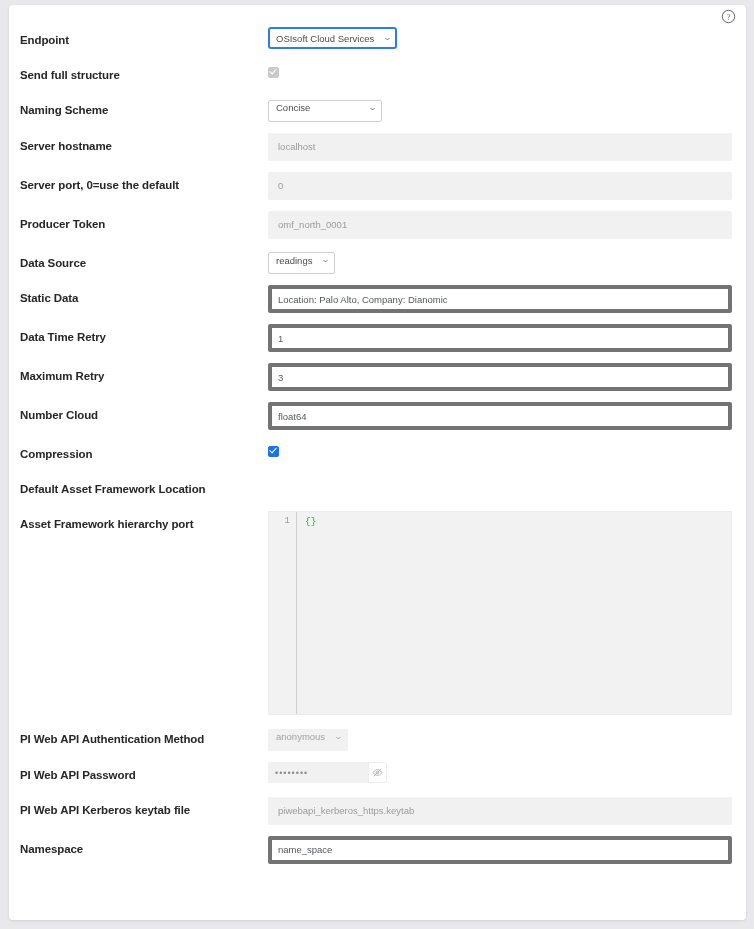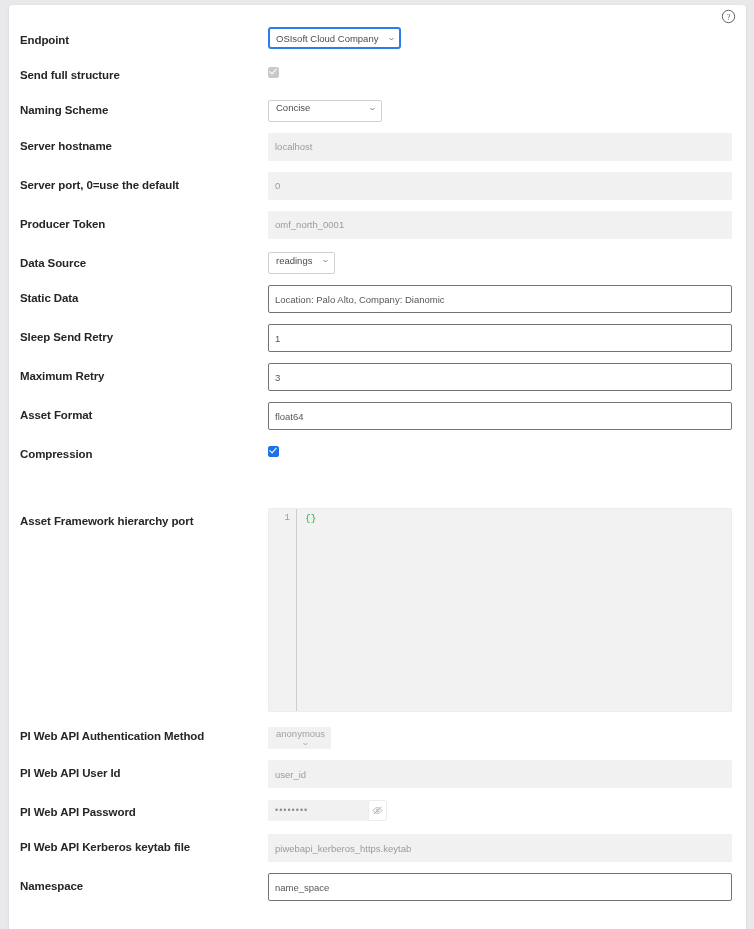--- a/index.html
+++ b/index.html
@@ -64,21 +64,21 @@
   
   .inp {
     display: block;
     width: 464px;
     height: 28px;
     line-height: 19px;
     font-size: 9.5px;
     font-family: "Liberation Sans", sans-serif;
     color: #555759;
     background: #ffffff;
-    border: 1px solid #737373;
+    border: 4px solid #737373;
     border-radius: 2px;
     padding: 0 6px;
     outline: none;
   }
   .inp.disabled {
     background: #f1f1f1;
     border-color: #f1f1f1;
     color: #9b9b9b;
   }
 
@@ -111,21 +111,20 @@
     height: 22px;
   }
   .sel.w-endpoint { min-width: 114px; }
   .sel.w-naming { min-width: 114px; }
   .sel.w-ds { min-width: 62px; }
   .sel.disabled {
     background: #f1f1f1;
     border-color: #f1f1f1;
     color: #a3a3a3;
     cursor: default;
-    flex-direction: column;
   }
   .sel.disabled .caret { color: #b1b1b1; }
 
   
   .cb {
     width: 11px; height: 11px;
     border-radius: 2px;
     display: inline-block;
     position: relative;
     margin-top: 5px;
@@ -219,21 +218,21 @@
           <circle cx="8" cy="8" r="6.6" stroke="#5a5a5a" stroke-width="1"></circle>
           <text x="8" y="11.2" text-anchor="middle" font-family="Liberation Serif, serif" font-size="8.5" fill="#5a5a5a">?</text>
         </svg>
       </span>
     </div>
 
     <div class="form" id="form-rows">
         <div class="row">
           <div class="label">Endpoint</div>
           <div class="field"><div class="sel w-endpoint focused">
-              <span>OSIsoft Cloud Company</span>
+              <span>OSIsoft Cloud Services</span>
               <span class="caret">⌄</span>
             </div></div>
         </div>
         <div class="row">
           <div class="label">Send full structure</div>
           <div class="field"><span class="cb off-disabled"><span class="tick"></span></span></div>
         </div>
         <div class="row">
           <div class="label">Naming Scheme</div>
           <div class="field"><div class="sel w-naming">
@@ -266,64 +265,59 @@
               <span class="caret">⌄</span>
             </div></div>
         </div>
         <div class="row">
           <div class="label">Static Data</div>
           <div class="field">
             <input type="text" class="inp" value="Location: Palo Alto, Company: Dianomic" style="">
           </div>
         </div>
         <div class="row">
-          <div class="label">Sleep Send Retry</div>
+          <div class="label">Data Time Retry</div>
           <div class="field">
             <input type="text" class="inp" value="1" style="">
           </div>
         </div>
         <div class="row">
           <div class="label">Maximum Retry</div>
           <div class="field">
             <input type="text" class="inp" value="3" style="">
           </div>
         </div>
         <div class="row">
-          <div class="label">Asset Format</div>
+          <div class="label">Number Cloud</div>
           <div class="field">
             <input type="text" class="inp" value="float64" style="">
           </div>
         </div>
         <div class="row">
           <div class="label">Compression</div>
           <div class="field"><span class="cb on"><span class="tick"></span></span></div>
         </div>
         <div class="row">
+          <div class="label">Default Asset Framework Location</div>
         </div>
         <div class="row">
           <div class="label">Asset Framework hierarchy port</div>
           <div class="field">
             <div class="editor">
               <div class="gutter">1</div>
               <div class="codearea" contenteditable="false" style="">{}</div>
             </div>
           </div>
         </div>
         <div class="row">
           <div class="label">PI Web API Authentication Method</div>
           <div class="field"><div class="sel w-ds disabled">
               <span>anonymous</span>
               <span class="caret">⌄</span>
             </div></div>
-        </div>
-        <div class="row">
-          <div class="label">PI Web API User Id</div>
-          <div class="field">
-            <input type="text" class="inp disabled" readonly="readonly" value="user_id" style="">
-          </div>
         </div>
         <div class="row">
           <div class="label">PI Web API Password</div>
           <div class="field"><div class="pwgroup">
               <input type="text" class="pwinp disabled" readonly="readonly" value="••••••••" style="">
               <span class="eyebtn dim">
 <svg width="11" height="11" viewBox="0 0 16 16" xmlns="http://www.w3.org/2000/svg">
   <path d="M1.5 8s2.6-4.3 6.5-4.3S14.5 8 14.5 8s-2.6 4.3-6.5 4.3S1.5 8 1.5 8z" fill="none" stroke="#3a3a3a" stroke-width="1.1"></path>
   <circle cx="8" cy="8" r="1.9" fill="none" stroke="#3a3a3a" stroke-width="1.1"></circle>
   <line x1="2.4" y1="13.4" x2="13.6" y2="2.6" stroke="#3a3a3a" stroke-width="1.2"></line>

